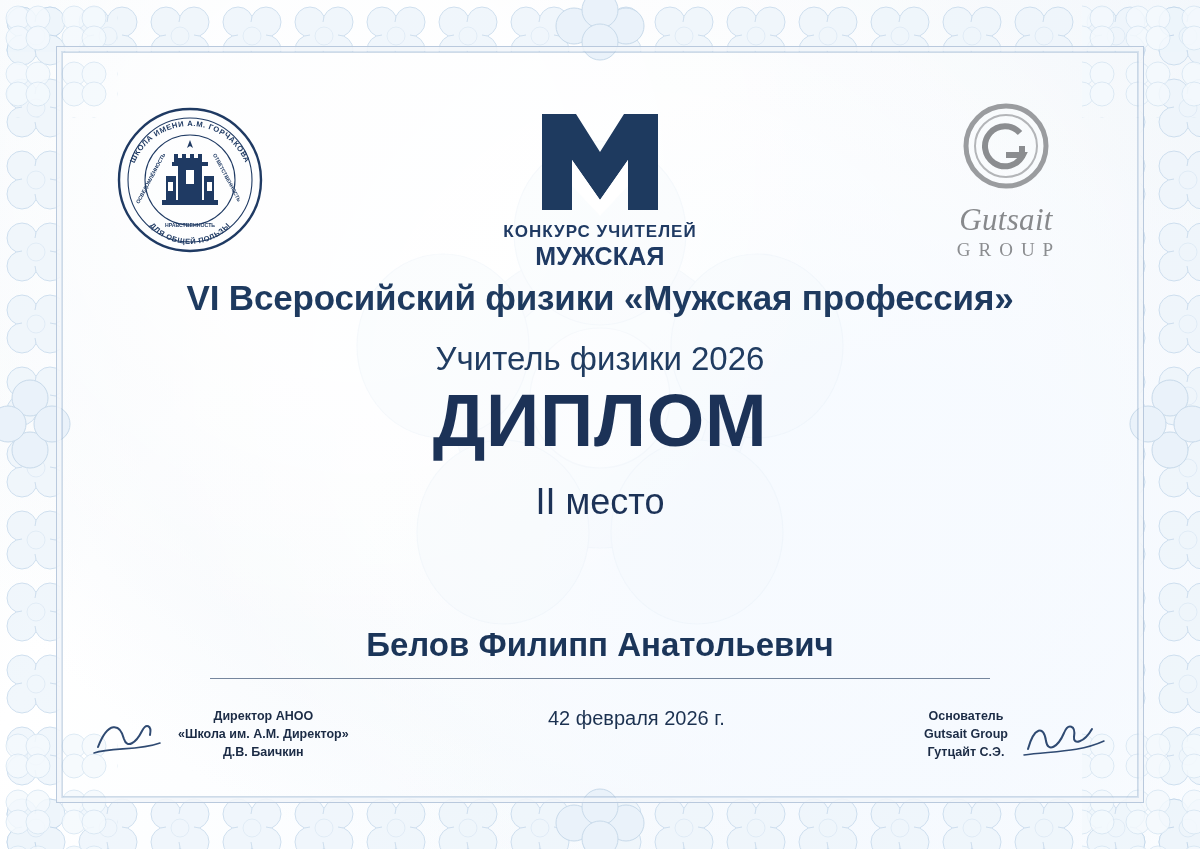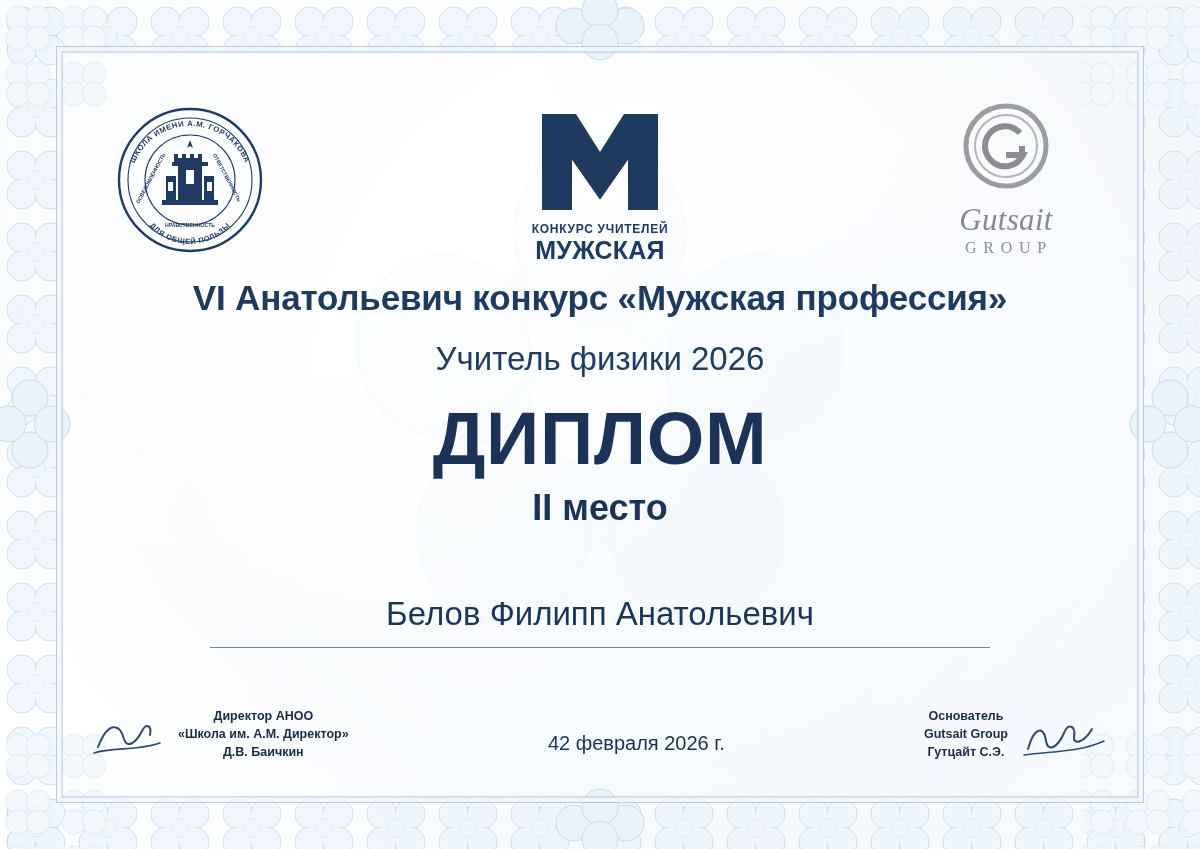--- a/index.html
+++ b/index.html
@@ -106,21 +106,21 @@
     top: 48px;
     transform: translateX(-50%);
     width: 220px;
     text-align: center;
   }
   .logo-center .mark {
     display: block;
     margin: 0 auto;
   }
   .logo-sub-small {
-    font-size: 12px;
+    font-size: 17px;
     letter-spacing: 0.06em;
     color: #1f3a63;
     font-weight: bold;
     margin-top: 6px;
   }
   .logo-sub-big {
     font-size: 25px;
     line-height: 1.02;
     letter-spacing: 0.01em;
     color: #1f3a63;
@@ -140,21 +140,21 @@
   .gutsait-word {
     font-family: "Liberation Serif", serif;
     font-style: italic;
     font-size: 31px;
     color: #87898c;
     margin-top: 6px;
     letter-spacing: 0.01em;
   }
   .gutsait-group {
     font-family: "Liberation Serif", serif;
-    font-size: 16px;
+    font-size: 19px;
     letter-spacing: 0.42em;
     color: #8b8d90;
     margin-top: 1px;
     padding-left: 6px;
   }
 
   
   .title-main {
     margin-top: 8px;
     font-size: 35px;
@@ -165,58 +165,57 @@
     white-space: nowrap;
   }
   .title-sub {
     margin-top: 22px;
     font-size: 33px;
     font-weight: normal;
     color: #203c61;
     text-align: center;
   }
   .diploma-word {
-    margin-top: 18px;
     font-size: 74px;
     font-weight: bold;
     color: #1c3257;
     letter-spacing: 0.01em;
     text-align: center;
   }
   .place-word {
-    margin-top: 6px;
+    margin-top: 18px;
     font-size: 36px;
-    font-weight: bold;
+    font-weight: normal;
     color: #1c3257;
     text-align: center;
   }
 
   .recipient {
-    margin-top: 66px;
+    margin-top: 103px;
     font-size: 33px;
     color: #1b3559;
     text-align: center;
-    font-weight: normal;
+    font-weight: bold;
   }
   .recipient-rule {
     margin-top: 14px;
     width: 780px;
     height: 1px;
     background: #4a5f7c;
     opacity: 0.75;
   }
 
   
   .sign-row {
     position: absolute;
     left: 20px;
     right: 20px;
     bottom: 28px;
     display: flex;
-    align-items: flex-end;
+    align-items: flex-start;
     justify-content: space-between;
   }
   .sign-block {
     display: flex;
     align-items: flex-end;
     gap: 10px;
   }
   .sign-text {
     font-size: 12.5px;
     line-height: 1.45;
@@ -388,21 +387,21 @@
           <circle cx="46" cy="46" r="40" fill="none" stroke="#9a9c9f" stroke-width="5"></circle>
           <circle cx="46" cy="46" r="31" fill="none" stroke="#b3b5b8" stroke-width="2"></circle>
           <path d="M60 33 a20 20 0 1 0 3 22 l-17 0" fill="none" stroke="#8b8d90" stroke-width="6" stroke-linecap="butt"></path>
           <path d="M46 55 l16 0 0 -9" fill="none" stroke="#8b8d90" stroke-width="6"></path>
         </svg>
         <div class="gutsait-word">Gutsait</div>
         <div class="gutsait-group">GROUP</div>
       </div>
     </div>
 
-    <div class="title-main">VI Анатольевич конкурс «Мужская профессия»</div>
+    <div class="title-main">VI Всеросийский физики «Мужская профессия»</div>
     <div class="title-sub">Учитель физики 2026</div>
     <div class="diploma-word">ДИПЛОМ</div>
     <div class="place-word">II место</div>
 
     <div class="recipient">Белов Филипп Анатольевич</div>
     <div class="recipient-rule"></div>
 
     <div class="sign-row">
 
       <div class="sign-block">

